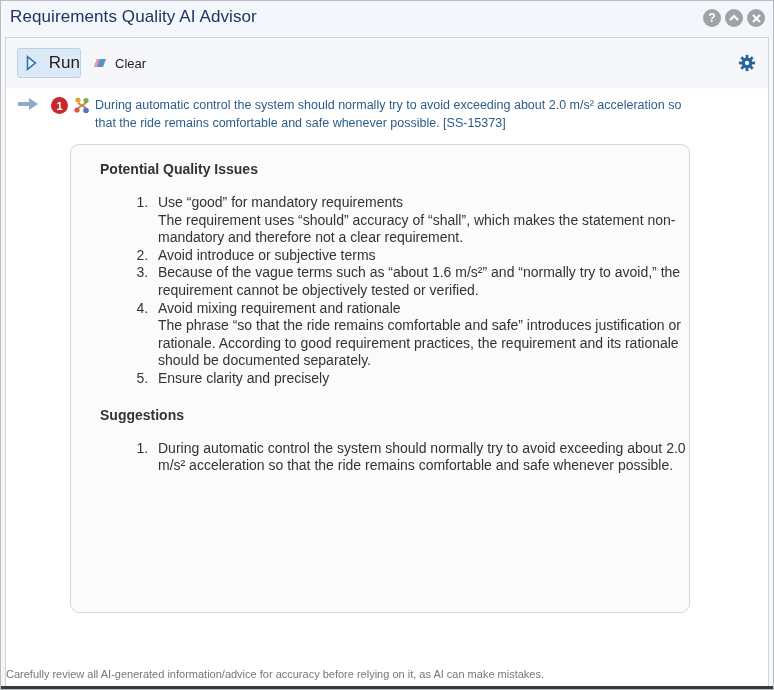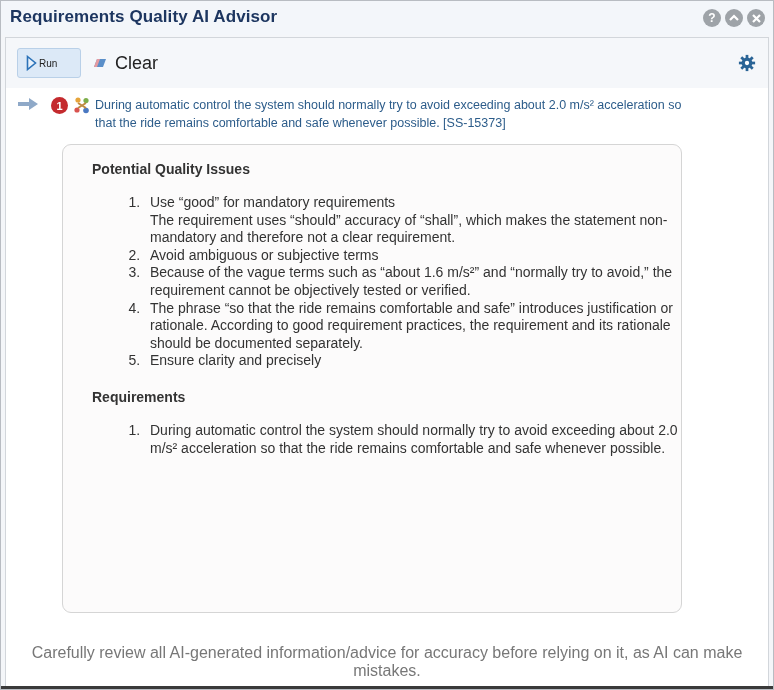--- a/index.html
+++ b/index.html
@@ -15,21 +15,21 @@
     position: absolute; left: 0; top: 0; width: 774px; height: 690px;
     border: 1px solid #b8bcc2;
     background: #f4f6f9;
   }
   .titlebar {
     position: absolute; left: 0; top: 0; right: 0; height: 34px;
     background: #f3f6fa;
   }
   .title {
     position: absolute; left: 9px; top: 6px;
-    font-size: 17px; font-weight: bold; color: #1d3660;
+    font-size: 17px; font-weight: normal; color: #1d3660;
     letter-spacing: 0.1px;
   }
   .win-controls { position: absolute; right: 8px; top: 8px; display: flex; gap: 4px; }
   .win-btn {
     width: 18px; height: 18px; border-radius: 50%;
     background: #9ea3a8; color: #fff;
     display: flex; align-items: center; justify-content: center;
     font-size: 12px; font-weight: bold; line-height: 1;
   }
   .content {
@@ -38,67 +38,67 @@
     border: 1px solid #d2d6db;
   }
   .toolbar {
     position: absolute; left: 0; right: 0; top: 0; height: 50px;
     background: #f5f7fa;
   }
   .run-btn {
     position: absolute; left: 11px; top: 10px; width: 64px; height: 30px;
     border: 1px solid #b9d0e8; border-radius: 3px;
     background: #dce9f7;
-    display: flex; align-items: center; padding-left: 8px; gap: 2px;
-    font-size: 10px; color: #222; cursor: pointer;
+    display: flex; align-items: center; padding-left: 8px; gap: 12px;
+    font-size: 17px; color: #222; cursor: pointer;
   }
   .clear-btn {
     position: absolute; left: 86px; top: 10px; height: 30px;
     display: flex; align-items: center; gap: 7px;
-    font-size: 18px; color: #222; cursor: pointer;
+    font-size: 13px; color: #222; cursor: pointer;
   }
   .gear {
     position: absolute; right: 12px; top: 16px; width: 18px; height: 18px;
   }
   .req-row {
     position: absolute; left: 0; right: 0; top: 54px; height: 40px;
   }
   .arrow-icon { position: absolute; left: 11px; top: 5px; }
   .badge {
     position: absolute; left: 45px; top: 5px; width: 17px; height: 17px;
     border-radius: 50%; background: #c42a2e; color: #fff;
     font-size: 11px; font-weight: bold;
     display: flex; align-items: center; justify-content: center;
   }
   .people-icon { position: absolute; left: 66px; top: 4px; }
   .req-text {
     position: absolute; left: 89px; top: 4px; width: 610px;
     font-size: 12.5px; line-height: 18px; color: #2c5c8a;
   }
   .panel {
-    position: absolute; left: 56px; top: 106px; width: 620px; height: 469px;
+    position: absolute; left: 64px; top: 106px; width: 620px; height: 469px;
     border: 1.5px solid #d5d5d5; border-radius: 9px;
     background: #fcfbfb;
     padding: 15px 0 0 29px;
     font-size: 14px; color: #333;
   }
   .section-title {
     font-weight: bold; font-size: 14px; color: #333; margin: 0;
     line-height: 18px;
   }
   ol {
     margin: 16px 0 0 0; padding-left: 52px;
     line-height: 17.6px;
   }
   ol li { padding-left: 6px; }
   .issue-head, .issue-body { display: block; }
   .sugg-title { margin-top: 18px; }
   .disclaimer {
     position: absolute; left: 0; right: 0; bottom: 6px;
-    text-align: center; font-size: 16px; color: #777;
+    font-size: 11px; color: #777;
   }
   .bottom-bar {
     position: absolute; left: 0; right: 0; bottom: 0; height: 3px; background: #3a3a3a;
   }
 </style>
 </head>
 <body>
 
 <div class="window">
   <div class="titlebar">
@@ -165,34 +165,35 @@
     </div>
 
     <div class="panel">
       <h3 class="section-title">Potential Quality Issues</h3>
       <ol>
         <li>
           <span class="issue-head">Use “good” for mandatory requirements</span>
           <span class="issue-body">The requirement uses “should” accuracy of “shall”, which makes the statement non-mandatory and therefore not a clear requirement.</span>
         </li>
         <li>
-          <span class="issue-head">Avoid ambiguous or subjective terms</span>
+          <span class="issue-head">Avoid introduce or subjective terms</span>
         </li>
         <li>
           <span class="issue-body">Because of the vague terms such as “about 1.6 m/s²” and “normally try to avoid,” the requirement cannot be objectively tested or verified.</span>
         </li>
         <li>
+          <span class="issue-head">Avoid mixing requirement and rationale</span>
           <span class="issue-body">The phrase “so that the ride remains comfortable and safe” introduces justification or rationale. According to good requirement practices, the requirement and its rationale should be documented separately.</span>
         </li>
         <li>
           <span class="issue-head">Ensure clarity and precisely</span>
         </li>
       </ol>
 
-      <h3 class="section-title sugg-title">Requirements</h3>
+      <h3 class="section-title sugg-title">Suggestions</h3>
       <ol>
         <li>During automatic control the system should normally try to avoid exceeding about 2.0 m/s² acceleration so that the ride remains comfortable and safe whenever possible.</li>
       </ol>
     </div>
 
     <div class="disclaimer">Carefully review all AI-generated information/advice for accuracy before relying on it, as AI can make mistakes.</div>
   </div>
   <div class="bottom-bar"></div>
 </div>
 

